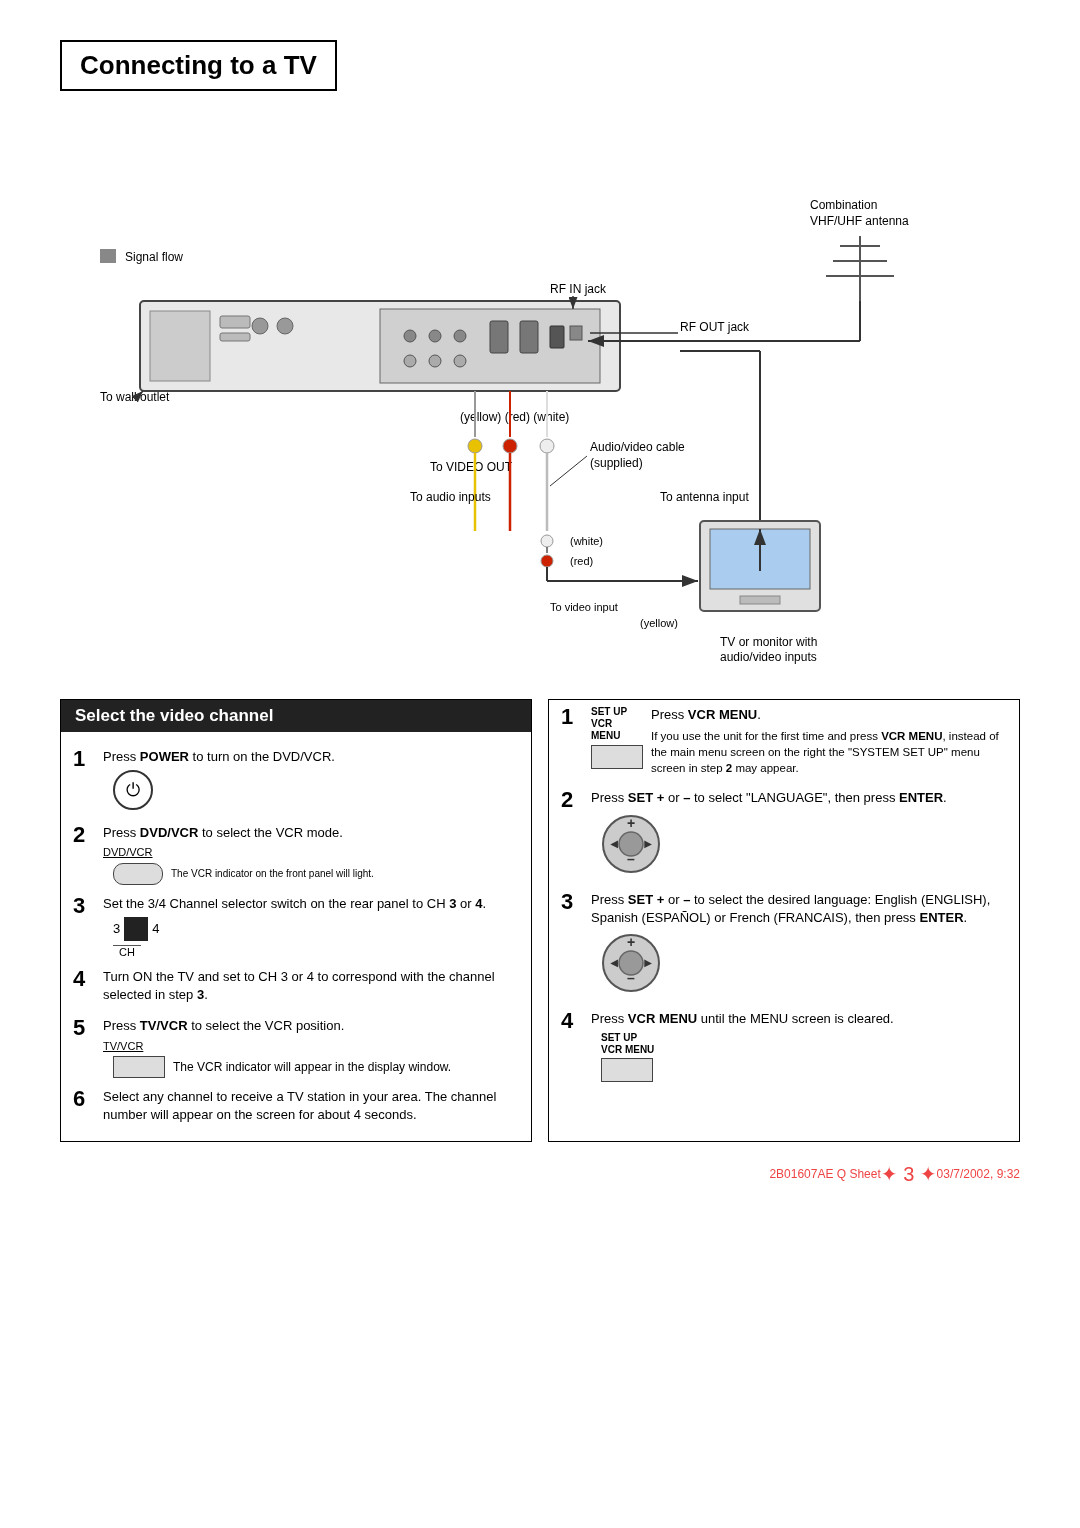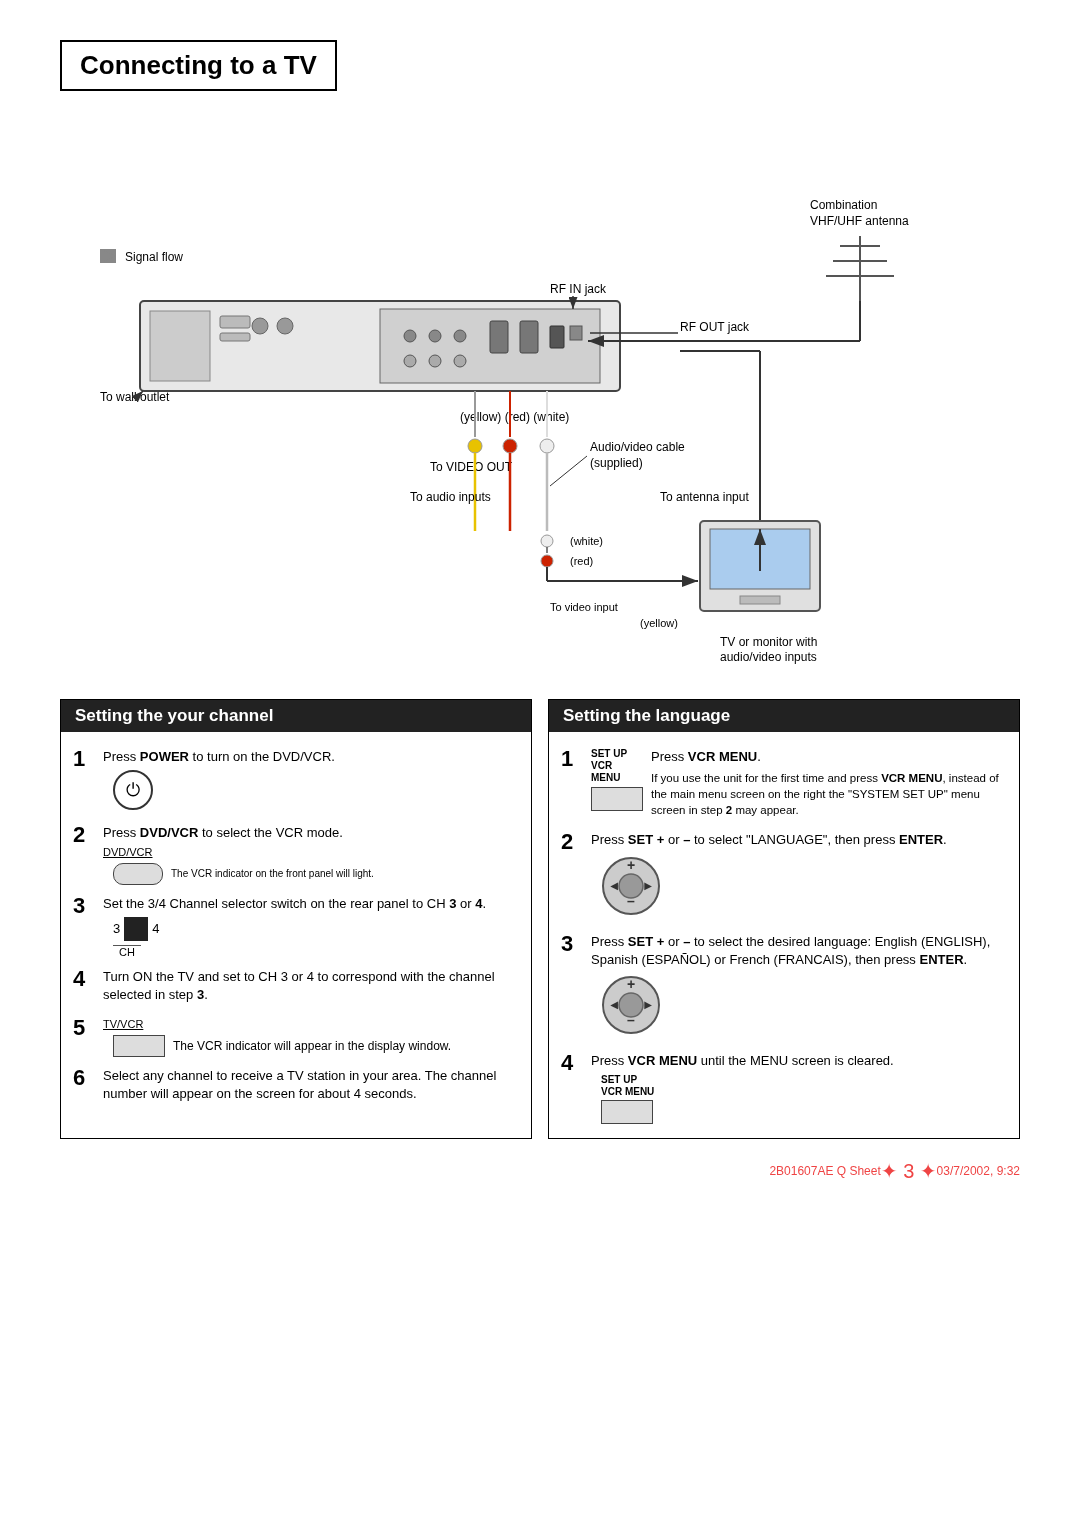--- a/index.html
+++ b/index.html
@@ -212,21 +212,21 @@
     <text x="40" y="260" font-size="12" fill="#000">To wall outlet</text>
     <line x1="78" y1="255" x2="83" y2="250" stroke="#333" stroke-width="1.5" marker-end="url(#arrowhead)"></line>
   </svg>
 </div>
 
 
 <div class="lower-section">
 
   <div class="left-col">
     <div class="section-header">
-      <span>Setting the your channel</span>
+      <span>Select the video channel</span>
     </div>
 
     <div class="step-block">
       <div class="step-num">1</div>
       <div class="step-content">
         <p>Press <b>POWER</b> to turn on the DVD/VCR.</p>
         <div style="margin: 4px 0 4px 10px;">
           <div style="display:inline-flex;align-items:center;justify-content:center;width:40px;height:40px;border:2px solid #333;border-radius:50%;font-size:18px;">⏻</div>
         </div>
       </div>
@@ -260,40 +260,38 @@
     <div class="step-block">
       <div class="step-num">4</div>
       <div class="step-content">
         <p>Turn ON the TV and set to CH 3 or 4 to correspond with the channel selected in step <b>3</b>.</p>
       </div>
     </div>
 
     <div class="step-block">
       <div class="step-num">5</div>
       <div class="step-content">
+        <p>Press <b>TV/VCR</b> to select the VCR position.</p>
         <p style="font-size:11px;text-decoration:underline;margin-bottom:2px;">TV/VCR</p>
         <div style="display:flex;gap:8px;align-items:center;margin-left:10px;">
           <div style="width:52px;height:22px;border:1.5px solid #444;background:#ddd;"></div>
           <span style="font-size:12px;">The VCR indicator will appear in the display window.</span>
         </div>
       </div>
     </div>
 
     <div class="step-block">
       <div class="step-num">6</div>
       <div class="step-content">
         <p>Select any channel to receive a TV station in your area. The channel number will appear on the screen for about 4 seconds.</p>
       </div>
     </div>
   </div>
 
   <div class="right-col">
-    <div class="section-header">
-      <span>Setting the language</span>
-    </div>
 
     <div class="step-block" style="align-items:flex-start;">
       <div class="step-num">1</div>
       <div class="step-content" style="display:flex;gap:8px;">
         <div>
           <div style="font-size:10px;font-weight:bold;line-height:1.2;">SET UP<br>VCR MENU</div>
           <div style="width:52px;height:24px;border:1.5px solid #444;background:#ddd;margin-top:3px;"></div>
         </div>
         <div>
           <p>Press <b>VCR MENU</b>.</p>

